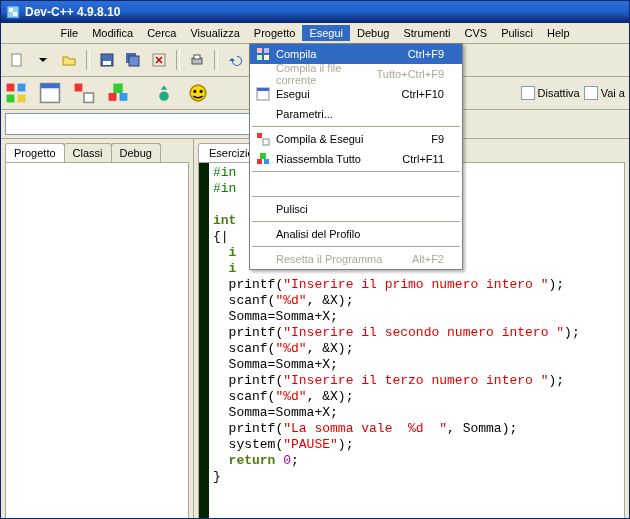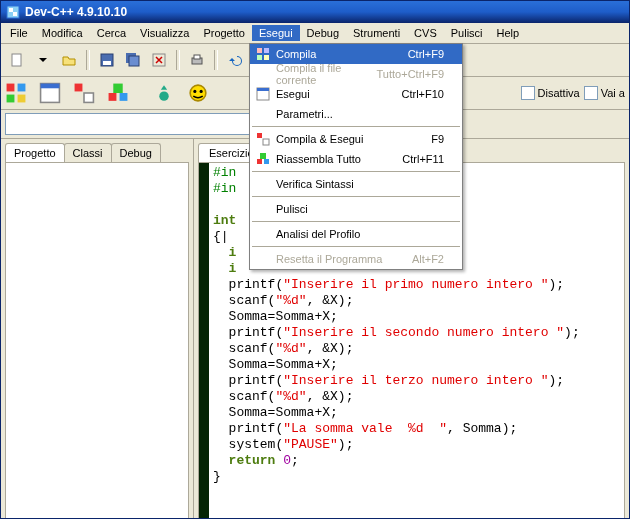--- a/index.html
+++ b/index.html
@@ -1,20 +1,20 @@
 <!DOCTYPE html>
 <html><head>
 <meta charset="utf-8">
 <style>
 html,body{margin:0;padding:0;font-family:Tahoma,Verdana,sans-serif;font-size:11px;background:#ece9d8;color:#000;}
 .window{width:630px;height:519px;border:1px solid #0a246a;background:#ece9d8;position:relative;box-sizing:border-box;overflow:hidden;}
 .titlebar{height:22px;background:linear-gradient(to bottom,#2a6fd8 0%,#1e5dc9 50%,#0a246a 100%);color:#fff;display:flex;align-items:center;padding:0 4px;font-weight:bold;font-size:12px;}
 .titlebar .icon{width:16px;height:16px;margin-right:4px;display:flex;align-items:center;justify-content:center;}
 .titlebar .icon svg{width:14px;height:14px;}
-.menubar{height:20px;background:#ece9d8;display:flex;align-items:center;padding:0 2px;border-bottom:1px solid #aca899;}
+.menubar{height:20px;background:#ece9d8;display:flex;align-items:center;padding:0 2px;border-bottom:1px solid #aca899;justify-content:center;}
 .menubar .mi{padding:2px 7px;cursor:default;}
 .menubar .mi.open{background:#316ac5;color:#fff;}
 .toolbar{height:28px;background:#ece9d8;display:flex;align-items:center;padding:2px 4px;border-bottom:1px solid #aca899;gap:2px;}
 .toolbar .tb{width:22px;height:22px;border:1px solid #ece9d8;display:flex;align-items:center;justify-content:center;border-radius:2px;}
 .toolbar .sep{width:2px;height:20px;border-left:1px solid #aca899;border-right:1px solid #fff;margin:0 3px;}
 .toolbar .tb svg{width:14px;height:14px;}
 .toolbar2{height:28px;display:flex;align-items:center;padding:2px 4px;border-bottom:1px solid #aca899;gap:12px;}
 .toolbar2 .right{margin-left:auto;display:flex;align-items:center;gap:4px;}
 .toolbar2 .tb{width:22px;height:22px;display:flex;align-items:center;justify-content:center;}
 .chk{display:flex;align-items:center;gap:3px;}
@@ -51,21 +51,21 @@
 <body>
 <div class="window">
   <div class="titlebar">
     <span class="icon">
       <svg viewBox="0 0 14 14">
           <rect x="1" y="1" width="12" height="12" fill="#8bd0f5" stroke="#2a6fd8"></rect>
           <rect x="3" y="3" width="4" height="4" fill="#fff"></rect>
           <rect x="7" y="7" width="4" height="4" fill="#fff"></rect>
         </svg>
     </span>
-    <span>Dev-C++ 4.9.10.10</span>
+    <span>Dev-C++ 4.9.8.10</span>
   </div>
 
   <div class="menubar">
     <span class="mi">File</span>
     <span class="mi">Modifica</span>
     <span class="mi">Cerca</span>
     <span class="mi">Visualizza</span>
     <span class="mi">Progetto</span>
     <span class="mi open">Esegui</span>
     <span class="mi">Debug</span>
@@ -299,21 +299,20 @@
             <rect x="1" y="7" width="5" height="5" fill="#e33"></rect>
             <rect x="8" y="7" width="5" height="5" fill="#39e"></rect>
           </svg>
         </span>
       <span class="lbl">Riassembla Tutto</span>
       <span class="sc">Ctrl+F11</span>
     </div>
     <div class="msep"></div>
     <div class="row">
       <span class="ic"></span>
-      <span class="lbl">Verifica Sintassi</span>
     </div>
     <div class="msep"></div>
     <div class="row">
       <span class="ic"></span>
       <span class="lbl">Pulisci</span>
     </div>
     <div class="msep"></div>
     <div class="row">
       <span class="ic"></span>
       <span class="lbl">Analisi del Profilo</span>

